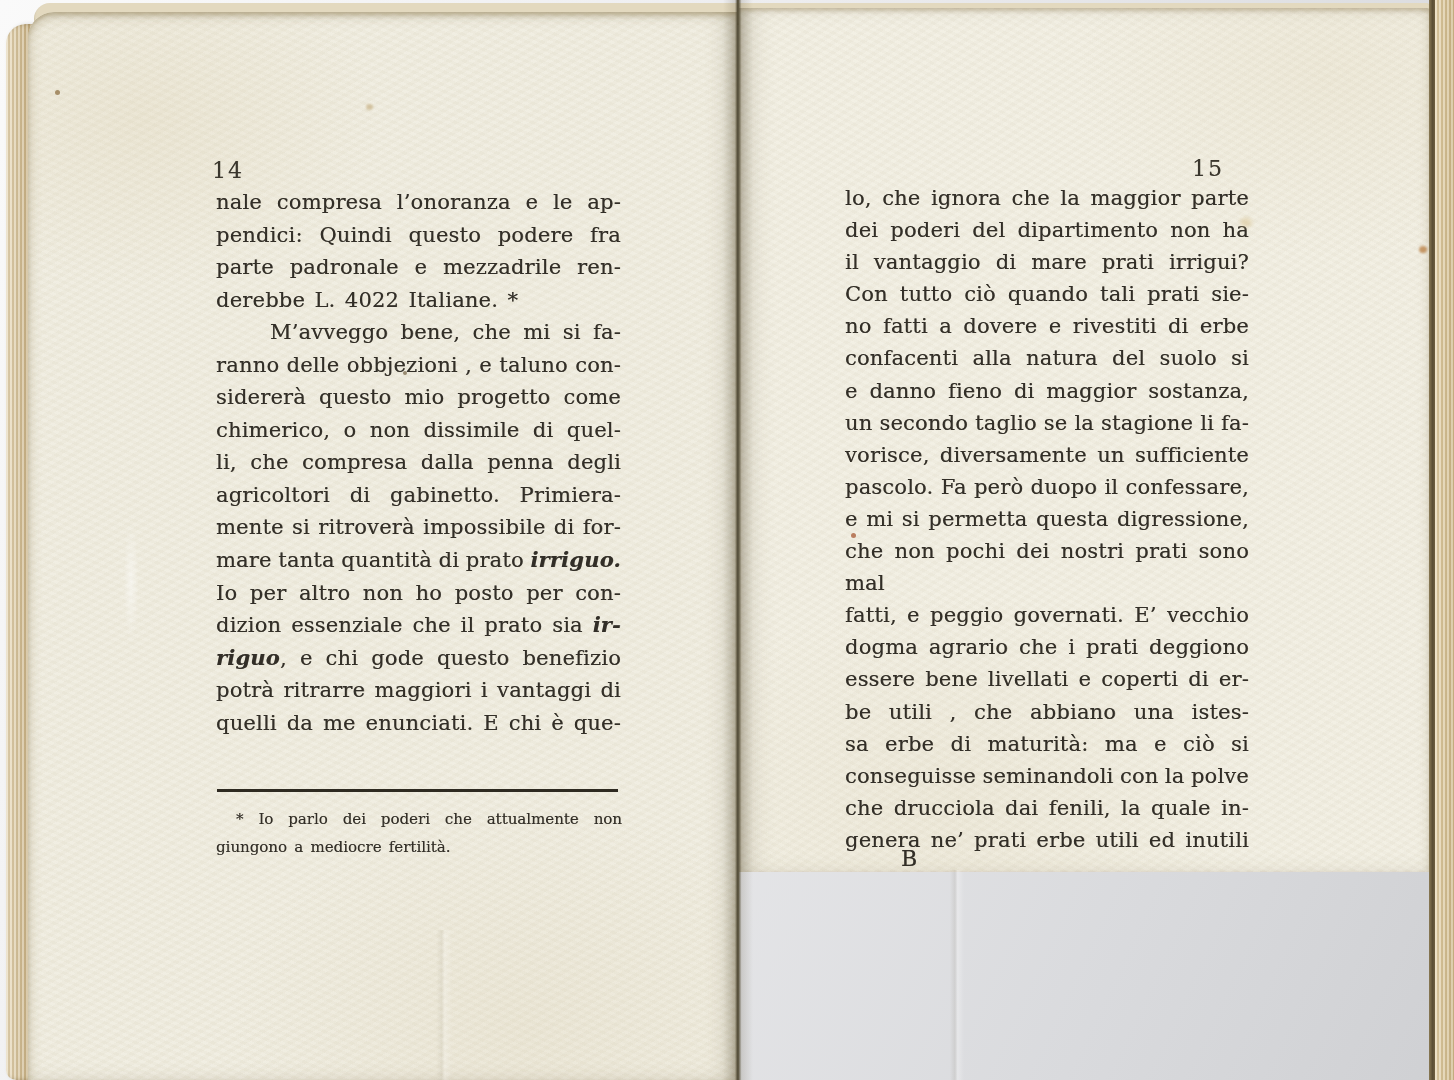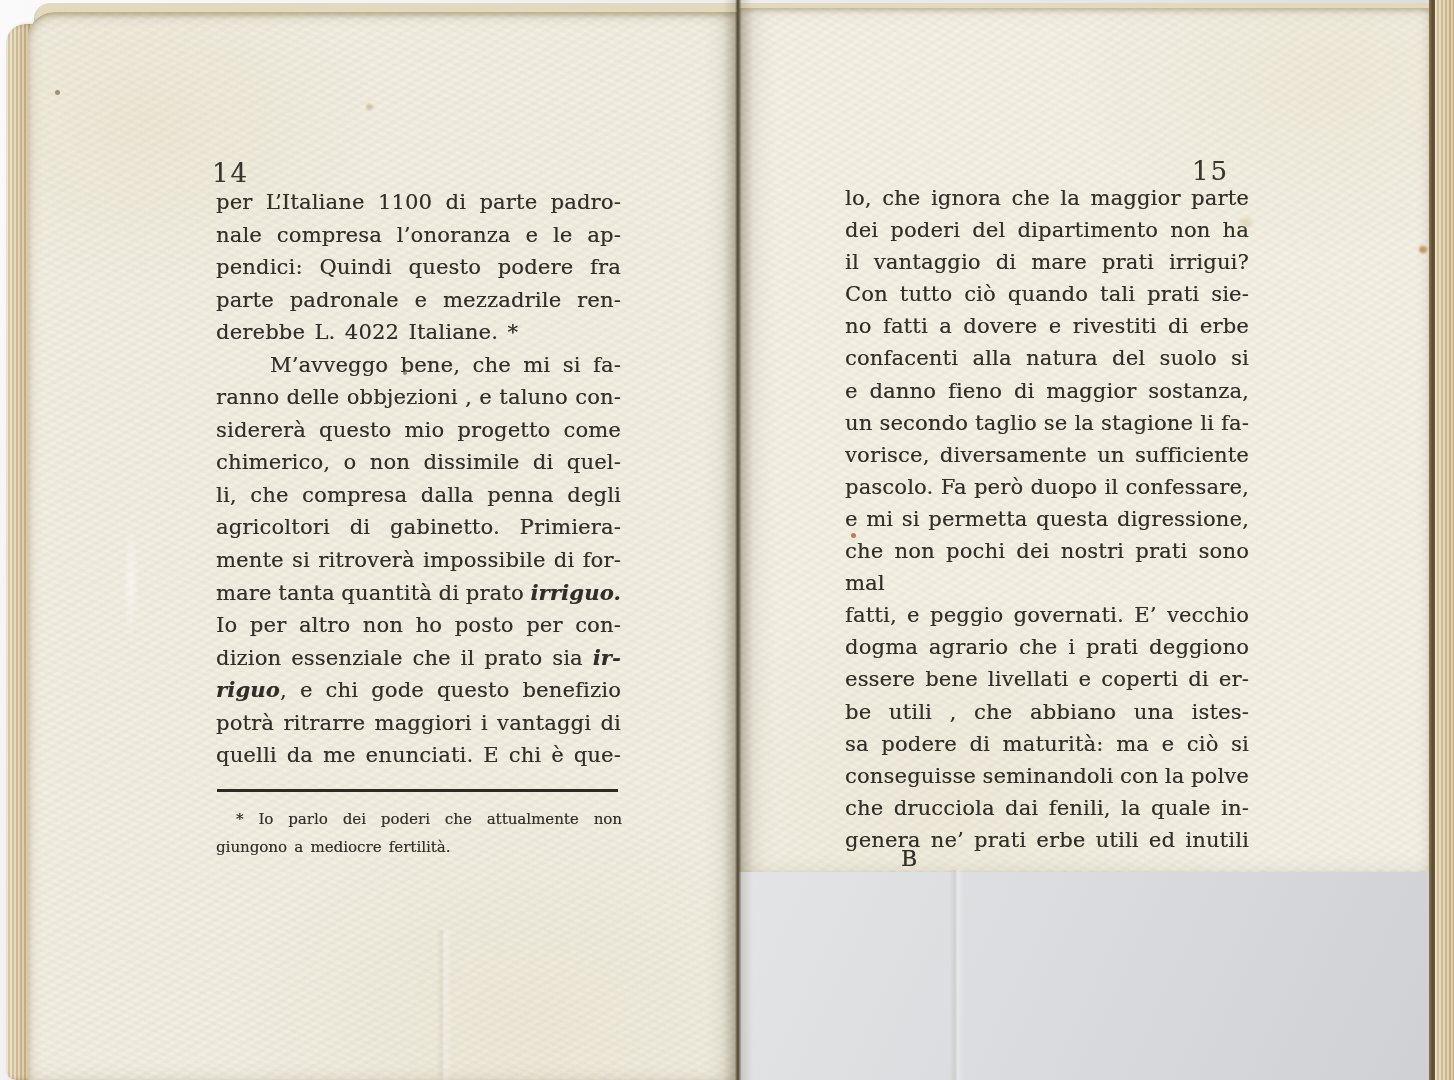--- a/index.html
+++ b/index.html
@@ -81,21 +81,21 @@
   .edges-right {
     position: absolute; left: 1435px; top: 0; width: 19px; height: 1080px;
     background:
       repeating-linear-gradient(to right,
         rgba(255,255,255,.30) 0 2px, rgba(150,125,80,.20) 2px 4px),
       linear-gradient(to right, #e6d5ae, #ccb687);
     z-index: 5;
   }
   .page-number {
     position: absolute;
-    font-size: 26px;
+    font-size: 22px;
     letter-spacing: 2px;
     color: #3a362d;
     text-shadow: 0.3px 0.3px 0.4px rgba(40,35,25,.45);
   }
   .pn-left  { left: 184px; top: 146px; }
   .pn-right { left: 453px; top: 148px; }
   .body-text {
     position: absolute;
     font-size: 21px;
     text-shadow: 0.3px 0.3px 0.5px rgba(40,35,25,.5);
@@ -147,21 +147,20 @@
 <body>
 
 <div class="scene">
 
   <div class="edges-left"></div>
   <div class="behind-top"></div>
 
   <div class="page page-left">
     <div class="page-number pn-left">14</div>
     <div class="body-text body-left">
-        <div class="line"><span>per L’Italiane 1100 di parte padro-</span></div>
         <div class="line"><span>nale compresa l’onoranza e le ap-</span></div>
         <div class="line"><span>pendici: Quindi questo podere fra</span></div>
         <div class="line"><span>parte padronale e mezzadrile ren-</span></div>
         <div class="line no-just"><span>derebbe L. 4022 Italiane. *</span></div>
         <div class="line" style="text-indent: 54px;"><span>M’avveggo bene, che mi si fa-</span></div>
         <div class="line"><span>ranno delle obbjezioni , e taluno con-</span></div>
         <div class="line"><span>sidererà questo mio progetto come</span></div>
         <div class="line"><span>chimerico, o non dissimile di quel-</span></div>
         <div class="line"><span>li, che compresa dalla penna degli</span></div>
         <div class="line"><span>agricoltori di gabinetto. Primiera-</span></div>
@@ -192,21 +191,21 @@
         <div class="line"><span>e danno fieno di maggior sostanza,</span></div>
         <div class="line"><span>un secondo taglio se la stagione li fa-</span></div>
         <div class="line"><span>vorisce, diversamente un sufficiente</span></div>
         <div class="line"><span>pascolo. Fa però duopo il confessare,</span></div>
         <div class="line"><span>e mi si permetta questa digressione,</span></div>
         <div class="line"><span>che non pochi dei nostri prati sono mal</span></div>
         <div class="line"><span>fatti, e peggio governati. E’ vecchio</span></div>
         <div class="line"><span>dogma agrario che i prati deggiono</span></div>
         <div class="line"><span>essere bene livellati e coperti di er-</span></div>
         <div class="line"><span>be utili , che abbiano una istes-</span></div>
-        <div class="line"><span>sa podere di maturità: ma e ciò si</span></div>
+        <div class="line"><span>sa erbe di maturità: ma e ciò si</span></div>
         <div class="line"><span>conseguisse seminandoli con la polve</span></div>
         <div class="line"><span>che drucciola dai fenili, la quale in-</span></div>
         <div class="line"><span>genera ne’ prati erbe utili ed inutili</span></div>
       </div>
     <div class="signature">B</div>
   </div>
 
   <div class="gutter"></div>
   <div class="edge-right-line"></div>
   <div class="edges-right"></div>

